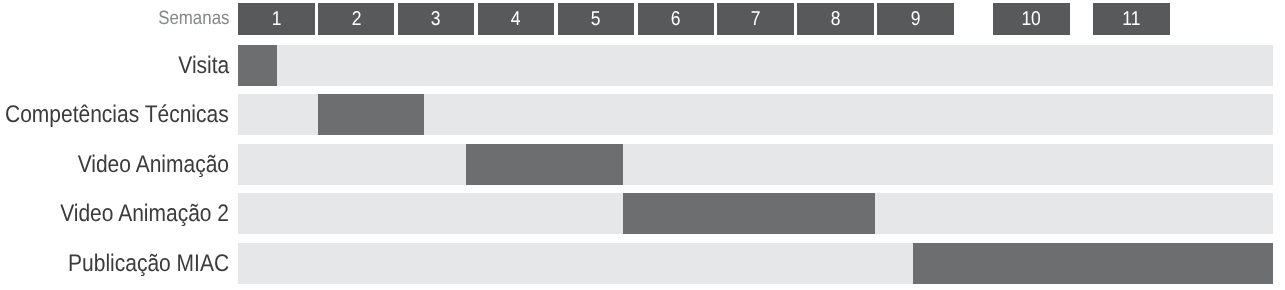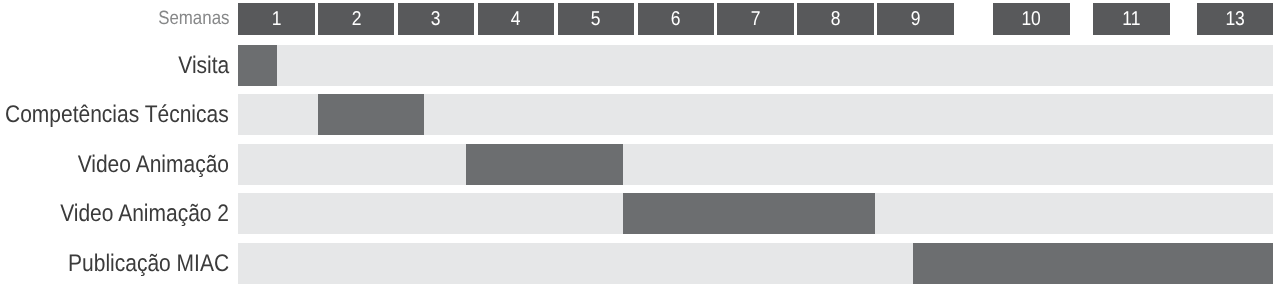--- a/index.html
+++ b/index.html
@@ -113,21 +113,20 @@
   <div class="week-cell wk2"><span class="week-num">2</span></div>
   <div class="week-cell wk3"><span class="week-num">3</span></div>
   <div class="week-cell wk4"><span class="week-num">4</span></div>
   <div class="week-cell wk5"><span class="week-num">5</span></div>
   <div class="week-cell wk6"><span class="week-num">6</span></div>
   <div class="week-cell wk7"><span class="week-num">7</span></div>
   <div class="week-cell wk8"><span class="week-num">8</span></div>
   <div class="week-cell wk9"><span class="week-num">9</span></div>
   <div class="week-cell wk10"><span class="week-num">10</span></div>
   <div class="week-cell wk11"><span class="week-num">11</span></div>
-  <div class="week-cell wk13"><span class="week-num">13</span></div>
 
   <div class="track r1"></div>
   <div class="bar r1" style="left: 238px; width: 39.0266px;"></div>
   <div class="label row-label r1">Visita</div>
 
   <div class="track r2"></div>
   <div class="bar r2" style="left: 318.443px; width: 105.133px;"></div>
   <div class="label row-label r2">Competências Técnicas</div>
 
   <div class="track r3"></div>

